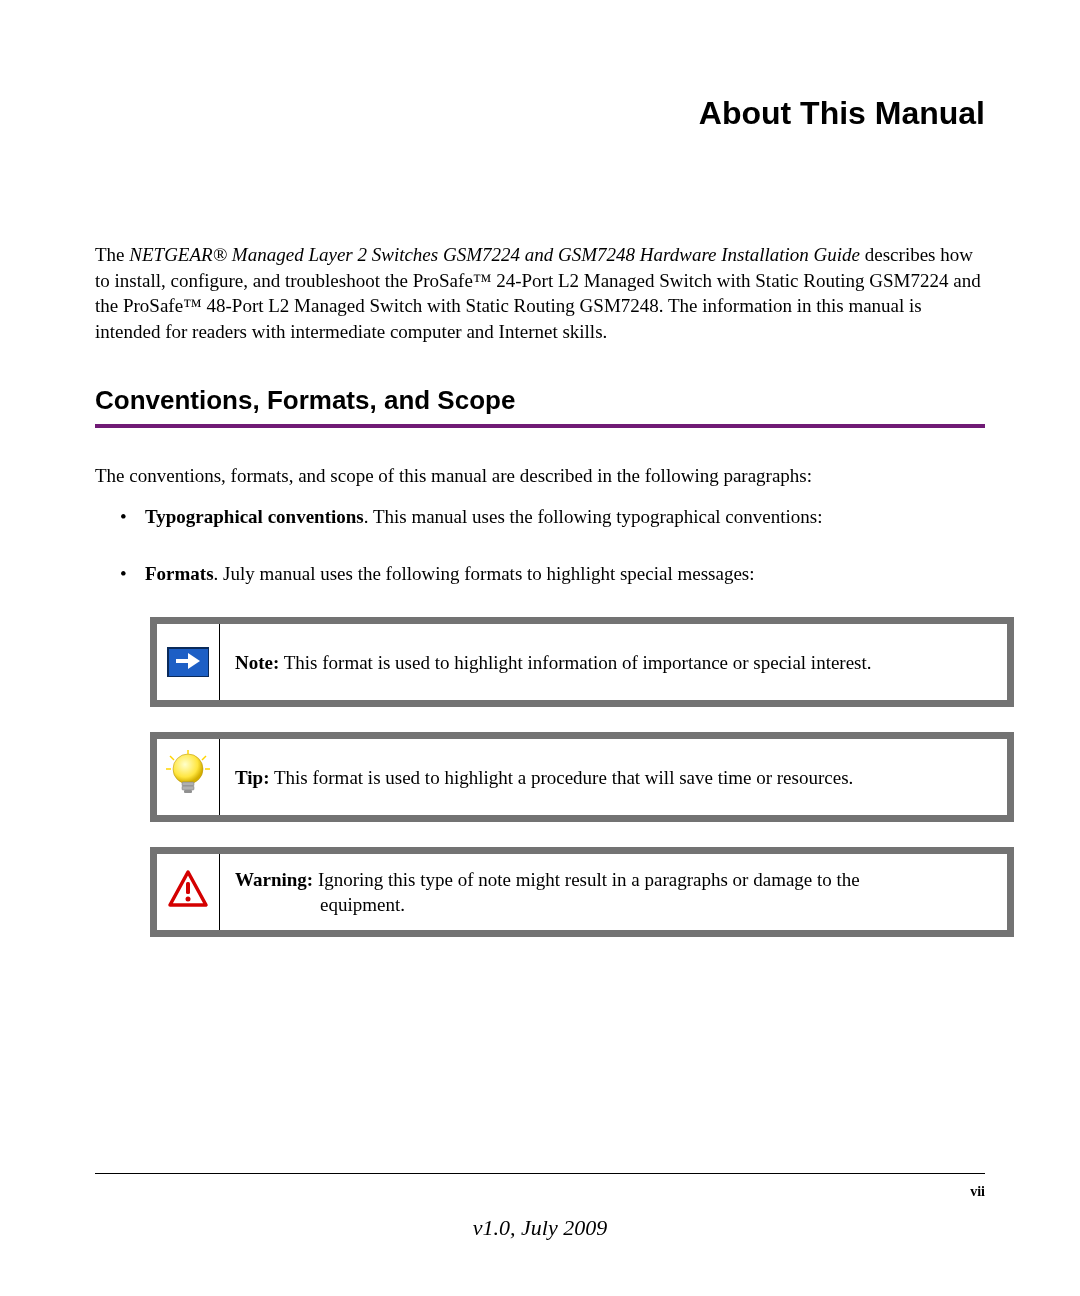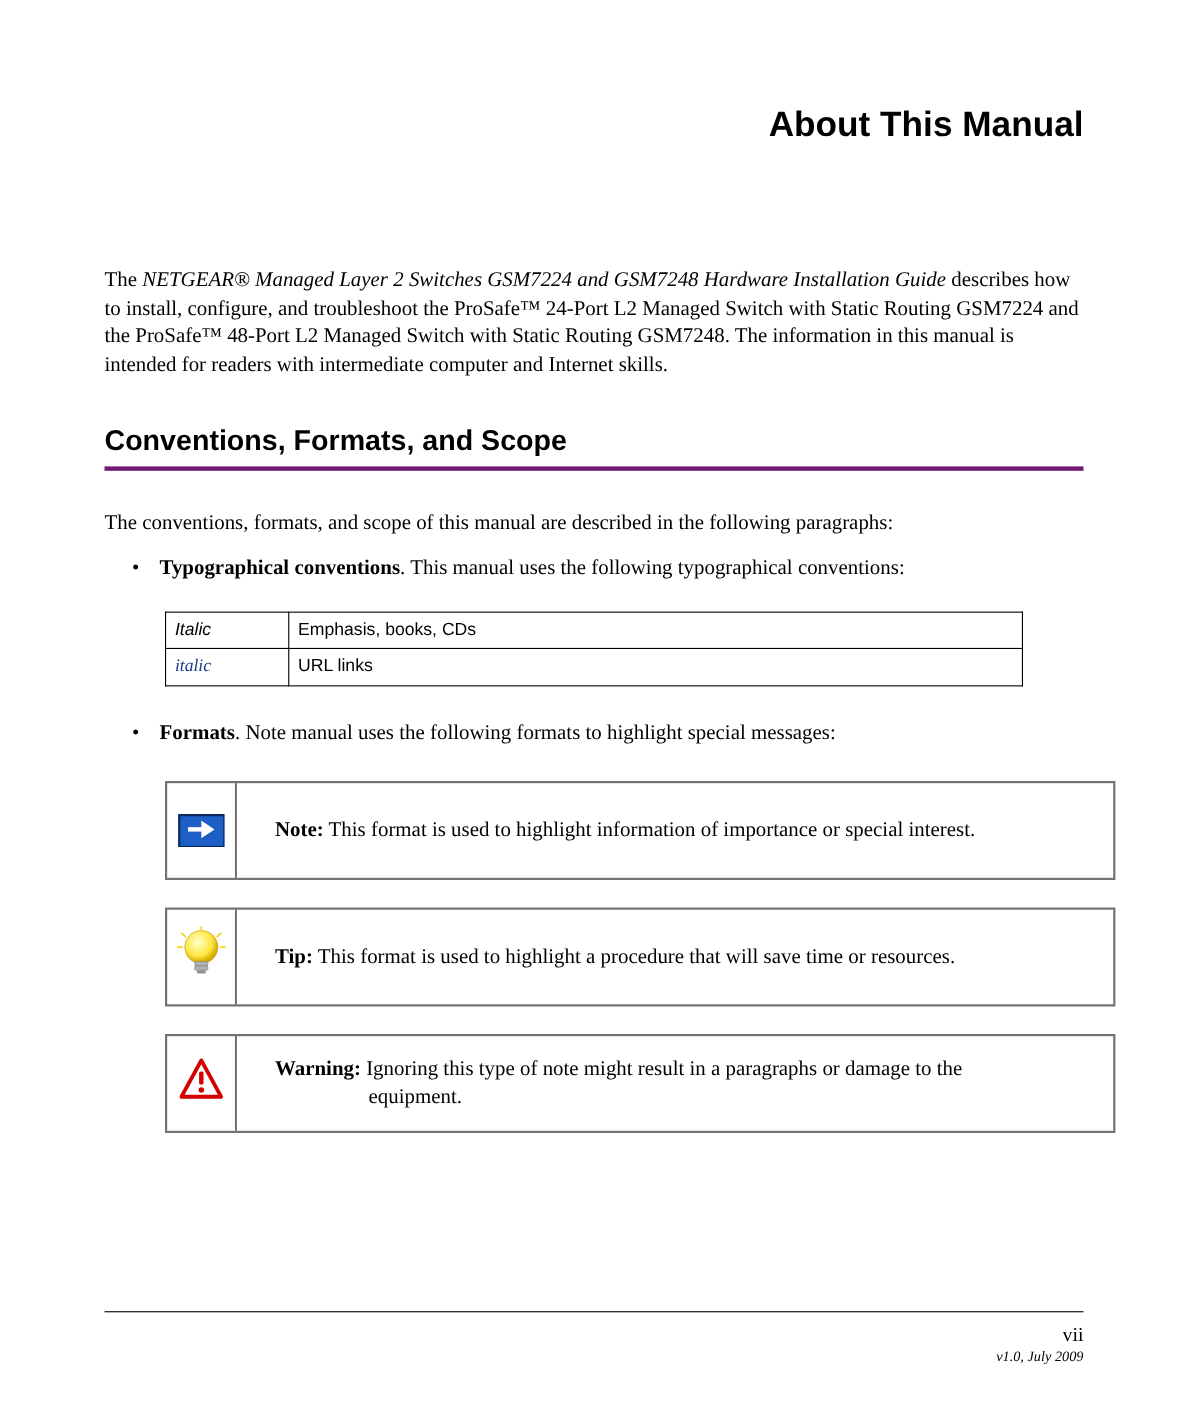--- a/index.html
+++ b/index.html
@@ -80,28 +80,27 @@
   }
   table.conv td.col1 {
     width: 95px;
     font-style: italic;
   }
   table.conv tr:nth-child(2) td.col1 {
     font-family: "Times New Roman", Times, serif;
     color: #1a3a8a;
   }
   .callout {
-    border: 2px solid #737373;
+    border: 7px solid #737373;
     margin: 0 0 25px 5px;
     width: 864px;
     display: flex;
     align-items: stretch;
     min-height: 90px;
     box-sizing: border-box;
-    gap: 20px;
   }
   .callout .icon-cell {
     width: 62px;
     border-right: 1px solid #000;
     display: flex;
     align-items: center;
     justify-content: center;
     flex-shrink: 0;
   }
   .callout .text-cell {
@@ -120,27 +119,28 @@
   .footer {
     position: absolute;
     left: 95px;
     right: 95px;
     bottom: 55px;
     border-top: 1px solid #000;
     padding-top: 10px;
   }
   .footer .pageno {
     text-align: right;
-    font-size: 18px;
+    font-size: 14px;
+    font-weight: bold;
   }
   .footer .version {
-    text-align: right;
+    text-align: center;
     font-style: italic;
-    font-size: 13px;
-    margin-top: 1px;
+    font-size: 22px;
+    margin-top: 15px;
   }
   
   .note-icon {
     width: 40px;
     height: 28px;
     background: #1d5fc5;
     border: 1px solid #0a2a5a;
     position: relative;
     box-shadow: 1px 1px 0 #0a2a5a inset;
   }
@@ -178,36 +178,24 @@
   </div>
 
   <div class="section-heading">Conventions, Formats, and Scope</div>
 
   <div class="body-p">The conventions, formats, and scope of this manual are described in the following paragraphs:</div>
 
   <ul class="bullets">
     <li>
       <span class="bold">Typographical conventions</span><span>. This manual uses the following typographical conventions:</span>
 
-      <table class="conv">
-        <tbody>
-            <tr>
-          <td class="col1">Italic</td>
-          <td>Emphasis, books, CDs</td>
-        </tr>
-        <tr>
-          <td class="col1">italic</td>
-          <td>URL links</td>
-        </tr>
-      </tbody>
-        </table>
     </li>
 
     <li>
-      <span class="bold">Formats</span><span>. Note manual uses the following formats to highlight special messages:</span>
+      <span class="bold">Formats</span><span>. July manual uses the following formats to highlight special messages:</span>
 
       <div class="callout" style="margin-top:30px;">
         <div class="icon-cell">
           <div class="note-icon"></div>
         </div>
         <div class="text-cell">
           <span><span class="label">Note:</span><span> This format is used to highlight information of importance or special interest.</span></span>
         </div>
       </div>
 

